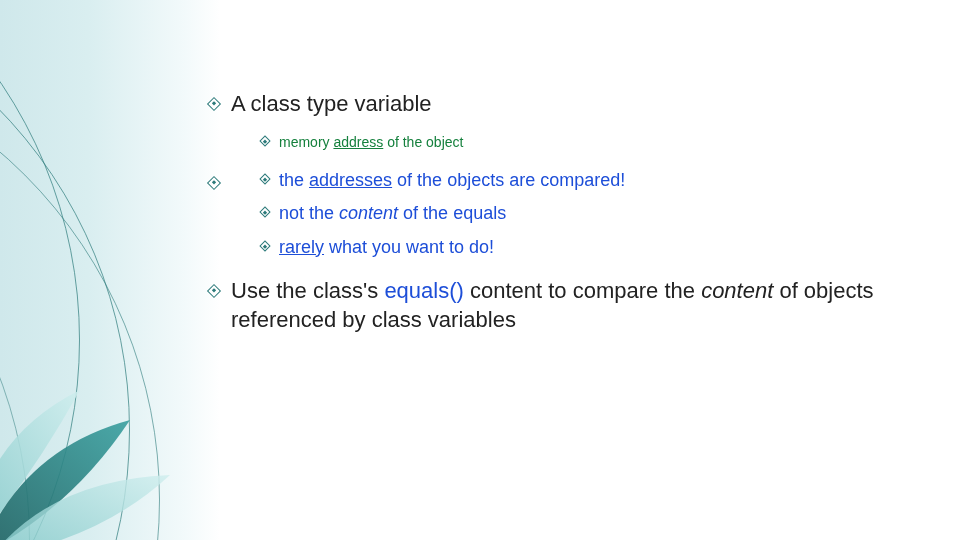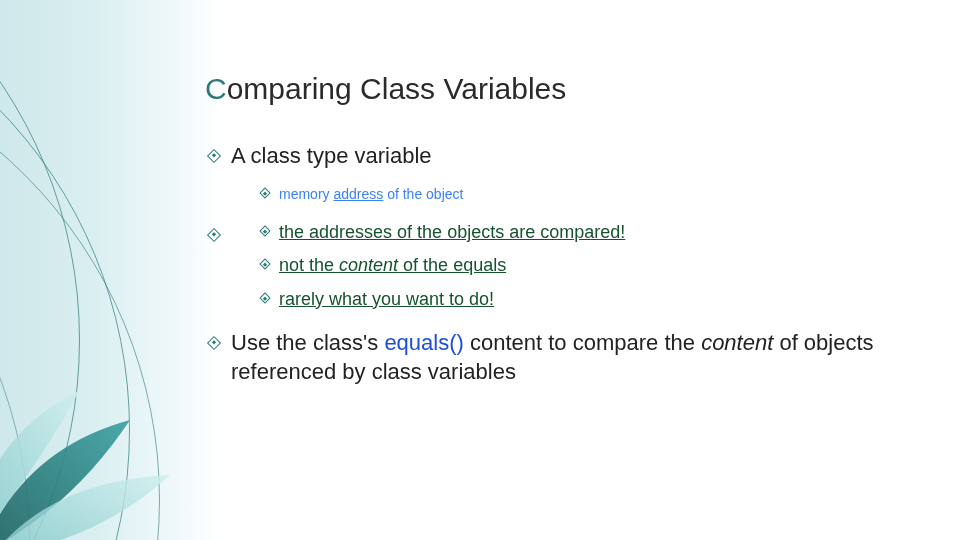--- a/index.html
+++ b/index.html
@@ -56,30 +56,29 @@
   li { position: relative; }
   .lvl1 {
     font-size: 22px;
     color: #222;
     padding-left: 26px;
     margin-top: 18px;
     line-height: 1.3;
   }
   .lvl2 {
     font-size: 18px;
-    color: #14532d;
+    color: #1d4ed8;
     padding-left: 22px;
     margin-top: 10px;
     margin-left: 26px;
     line-height: 1.3;
-    text-decoration: underline;
   }
   .lvl2-small {
     font-size: 14px;
-    color: #3b82f6;
+    color: #15803d;
     padding-left: 22px;
     margin-top: 14px;
     margin-left: 26px;
   }
   .diamond {
     position: absolute;
     display: inline-block;
     width: 9px;
     height: 9px;
     border: 1px solid #2c7a7a;
@@ -119,23 +118,20 @@
       <stop offset="0%" stop-color="#7ec6c6"></stop>
       <stop offset="100%" stop-color="#cfeeee"></stop>
     </linearGradient>
   </defs>
   <path d="M 10 170 Q 20 60 120 10 Q 70 100 10 170 Z" fill="url(#lg2)" opacity="0.85"></path>
   <path d="M 20 175 Q 60 70 170 40 Q 110 130 20 175 Z" fill="url(#lg1)" opacity="0.9"></path>
   <path d="M 30 178 Q 90 100 210 95 Q 140 160 30 178 Z" fill="url(#lg2)" opacity="0.8"></path>
 </svg>
 
 <div class="content">
-  <h1 class="title">
-    <span class="accent">C</span><span>omparing </span><span>Class </span><span>Variables</span>
-  </h1>
 
   <ul>
     <li class="lvl1">
       <span class="diamond"></span>
       <span>A class type variable</span>
       <ul>
         <li class="lvl2-small">
           <span class="diamond"></span>
           <span> memory </span><span class="ul-word">address</span><span> of the object</span>
         </li>

